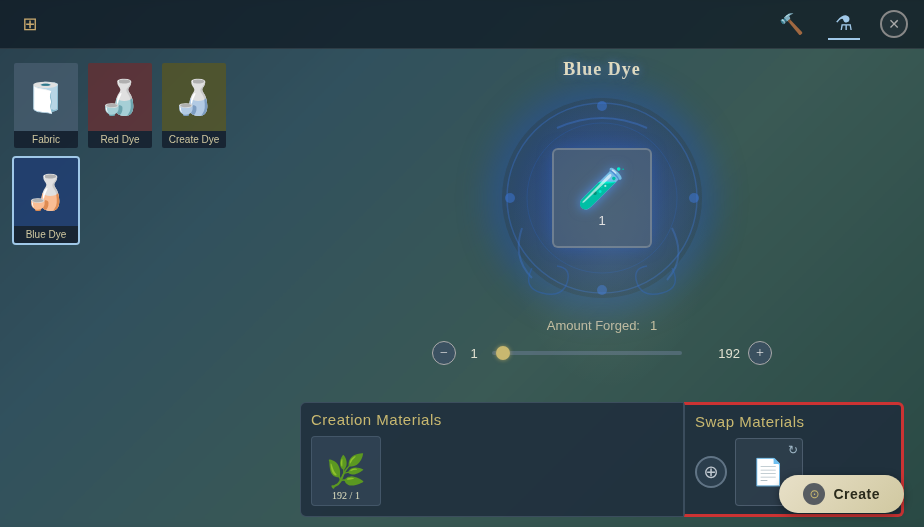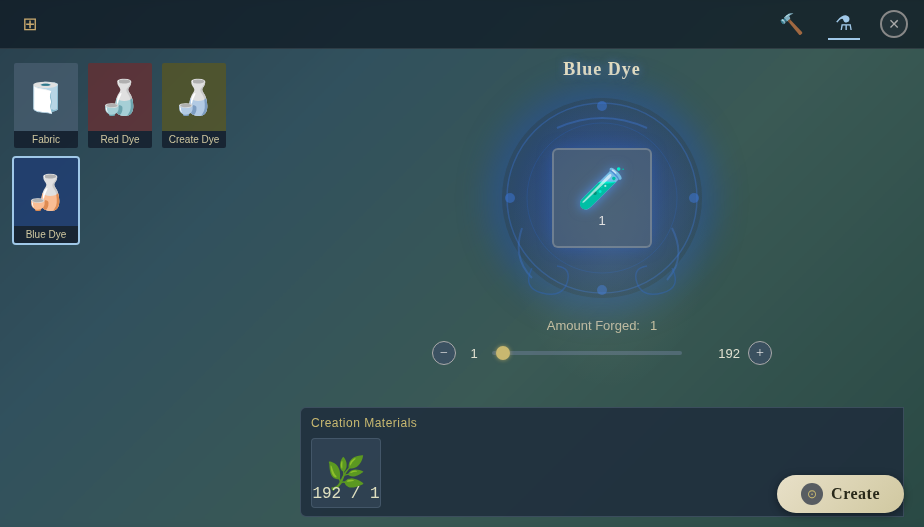--- a/index.html
+++ b/index.html
@@ -308,21 +308,21 @@
       flex: 1;
       background: rgba(30, 45, 60, 0.85);
       border-radius: 6px 0 0 6px;
       padding: 8px 10px;
       border: 1px solid rgba(100,120,140,0.4);
       min-height: 110px;
     }
 
     .panel-title {
       color: #c8b870;
-      font-size: 12px;
+      font-size: 15px;
       font-family: Arial, sans-serif;
       margin-bottom: 8px;
       letter-spacing: 0.5px;
     }
 
     .materials-grid {
       display: flex;
       gap: 8px;
     }
 
@@ -340,22 +340,22 @@
     }
 
     .material-emoji {
       font-size: 32px;
     }
 
     .material-count {
       position: absolute;
       bottom: 4px;
       color: #e0e0c0;
-      font-size: 16px;
-      font-family: Liberation Mono, monospace;
+      font-size: 10px;
+      font-family: Liberation Serif, serif;
     }
 
     .swap-materials-panel {
       width: 220px;
       background: rgba(30, 45, 60, 0.85);
       border-radius: 0 6px 6px 0;
       padding: 8px 10px;
       border: 3px solid #cc3333;
       border-left: 1px solid rgba(100,120,140,0.4);
       min-height: 110px;
@@ -428,23 +428,23 @@
       height: 22px;
       border-radius: 50%;
       background: rgba(30,40,60,0.7);
       display: flex; align-items: center; justify-content: center;
       color: #c8b870;
       font-size: 12px;
     }
 
     .create-btn-label {
       color: #2a2a1a;
-      font-size: 16px;
+      font-size: 14px;
       font-weight: bold;
-      font-family: Liberation Serif, serif;
+      font-family: Liberation Sans, sans-serif;
       letter-spacing: 0.5px;
     }
 
     
     .char-bg {
       position: absolute;
       left: 230px;
       top: 40px;
       width: 200px;
       height: 300px;
@@ -561,20 +561,30 @@
         <div class="creation-materials-panel">
           <div class="panel-title">Creation Materials</div>
           <div class="materials-grid">
             <div class="material-slot">
               <span class="material-emoji">🌿</span>
               <span class="material-count">192 / 1</span>
             </div>
           </div>
         </div>
 
+        <div class="swap-materials-panel">
+          <div class="panel-title">Swap Materials</div>
+          <div class="swap-grid">
+            <div class="swap-add-btn">⊕</div>
+            <div class="swap-item-slot">
+              <span class="swap-refresh-icon">↻</span>
+              <span class="swap-item-emoji">📄</span>
+            </div>
+          </div>
+        </div>
 
       </div>
 
       <div class="create-btn-container">
         <button class="create-btn">
           <div class="create-btn-icon">⊙</div>
           <span class="create-btn-label">Create</span>
         </button>
       </div>
 

